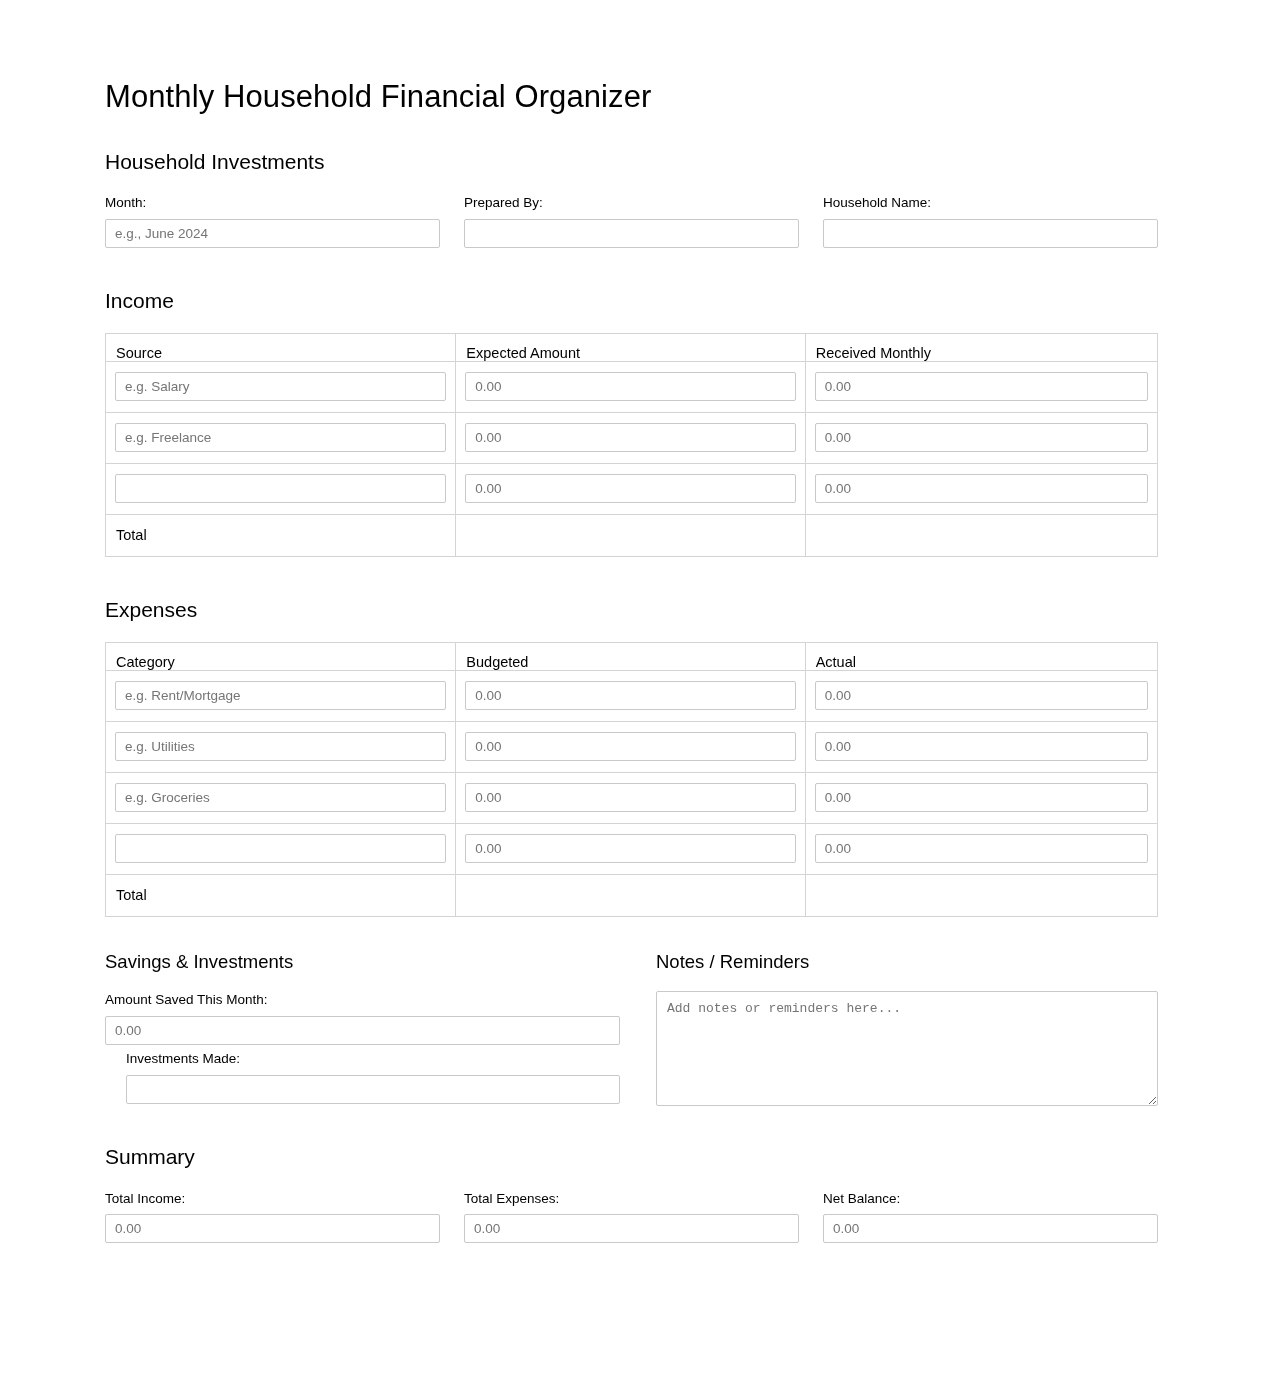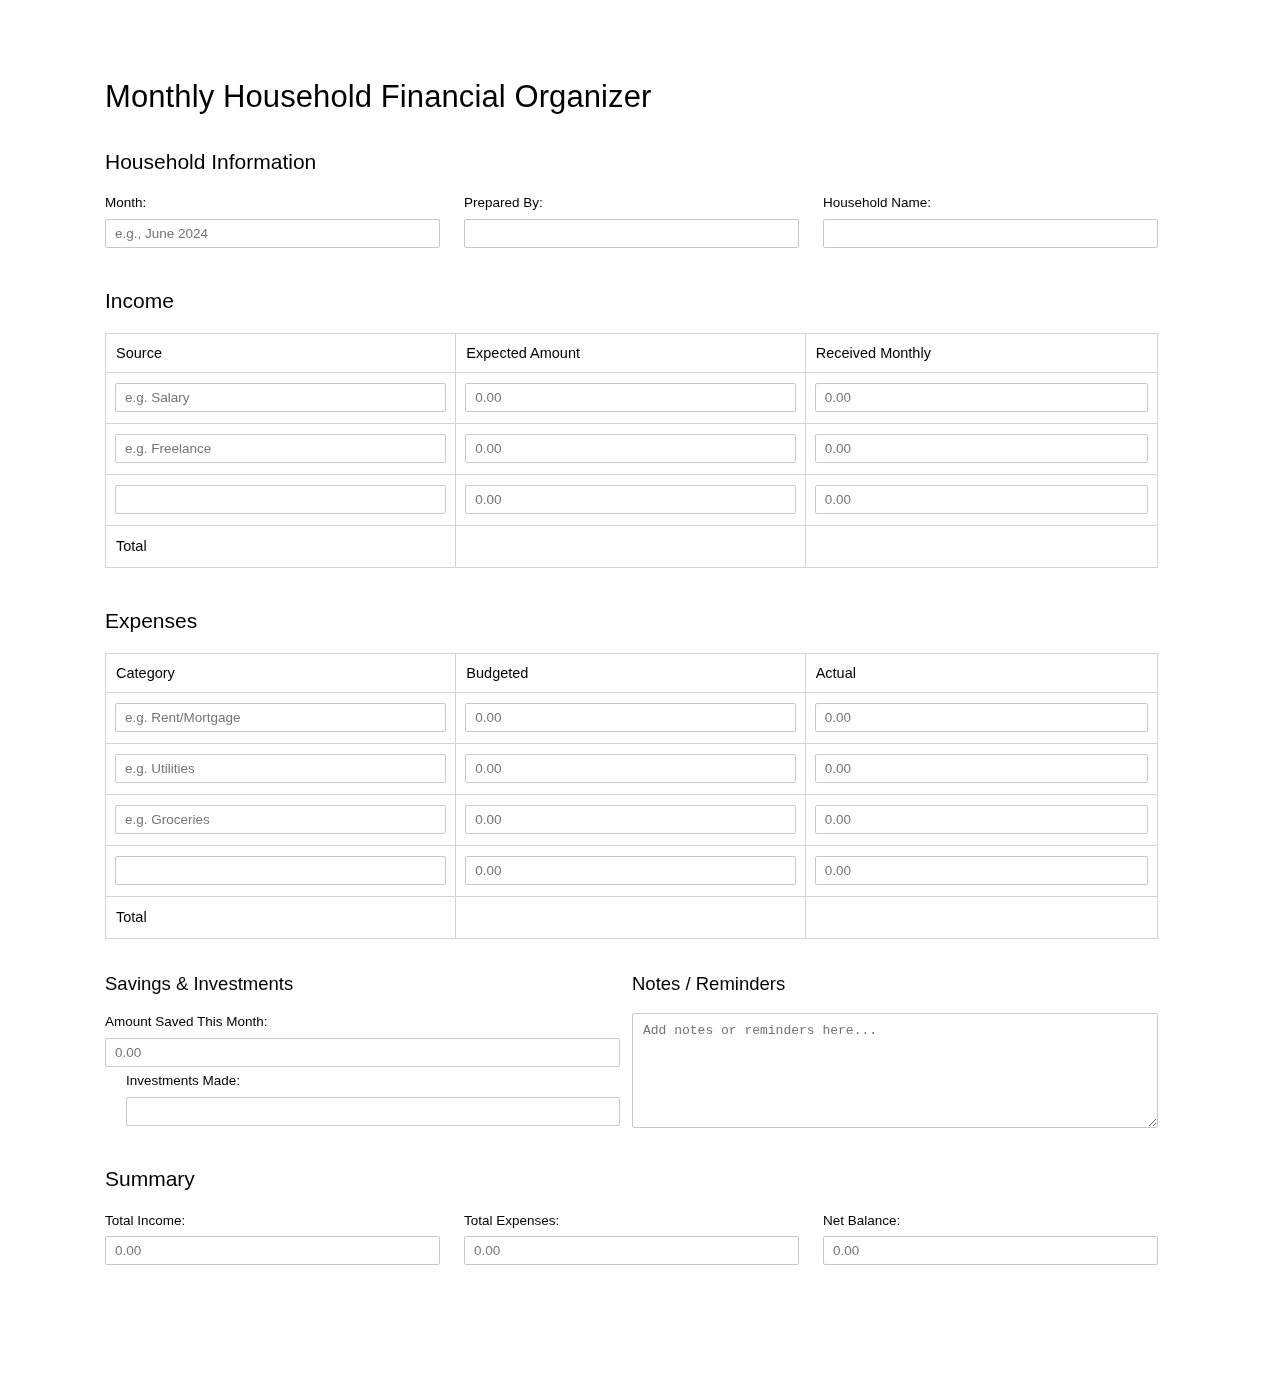--- a/index.html
+++ b/index.html
@@ -79,21 +79,21 @@
     table-layout: fixed;
     border: 1px solid #d4d4d4;
   }
   table.grid col.c1 { width: 350px; }
   table.grid col.c2 { width: 349px; }
   table.grid col.c3 { width: 352px; }
   table.grid th {
     text-align: left;
     font-weight: normal;
     font-size: 14.5px;
-    padding: 11px 9px 11px 10px;
+    padding: 11px 9px 0 10px;
     border: 1px solid #d4d4d4;
     vertical-align: middle;
     background: #fff;
   }
   table.grid td {
     border: 1px solid #d4d4d4;
     padding: 10px 9px 11px 9px;
     vertical-align: middle;
     background: #fff;
   }
@@ -102,21 +102,21 @@
     padding: 12px 9px 13px 10px;
   }
 
   .section-gap-lg { height: 40px; }
   .section-gap-md { height: 34px; }
 
   
   .two-col {
     display: grid;
     grid-template-columns: 515px 1fr;
-    column-gap: 12px;
+    column-gap: 36px;
   }
   .savings-field { margin-bottom: 5px; }
   .savings-field:last-child { margin-bottom: 0; margin-left: 21px; }
 
   textarea.notes {
     height: 115px;
     resize: vertical;
     font-family: Liberation Mono, monospace;
     font-size: 13px;
     line-height: 1.4;
@@ -124,21 +124,21 @@
     color: #111;
   }
 </style>
 </head>
 <body>
 
 <div class="page">
 
   <h1 class="doc-title">Monthly Household Financial Organizer</h1>
 
-  <h2 class="section-title">Household Information</h2>
+  <h2 class="section-title">Household Investments</h2>
 
   <div class="tri-row">
     <div>
       <label class="field-label">Month:</label>
       <input class="txt" type="text" placeholder="e.g., June 2024" style="">
     </div>
     <div>
       <label class="field-label">Prepared By:</label>
       <input class="txt" type="text" placeholder="" style="">
     </div>

